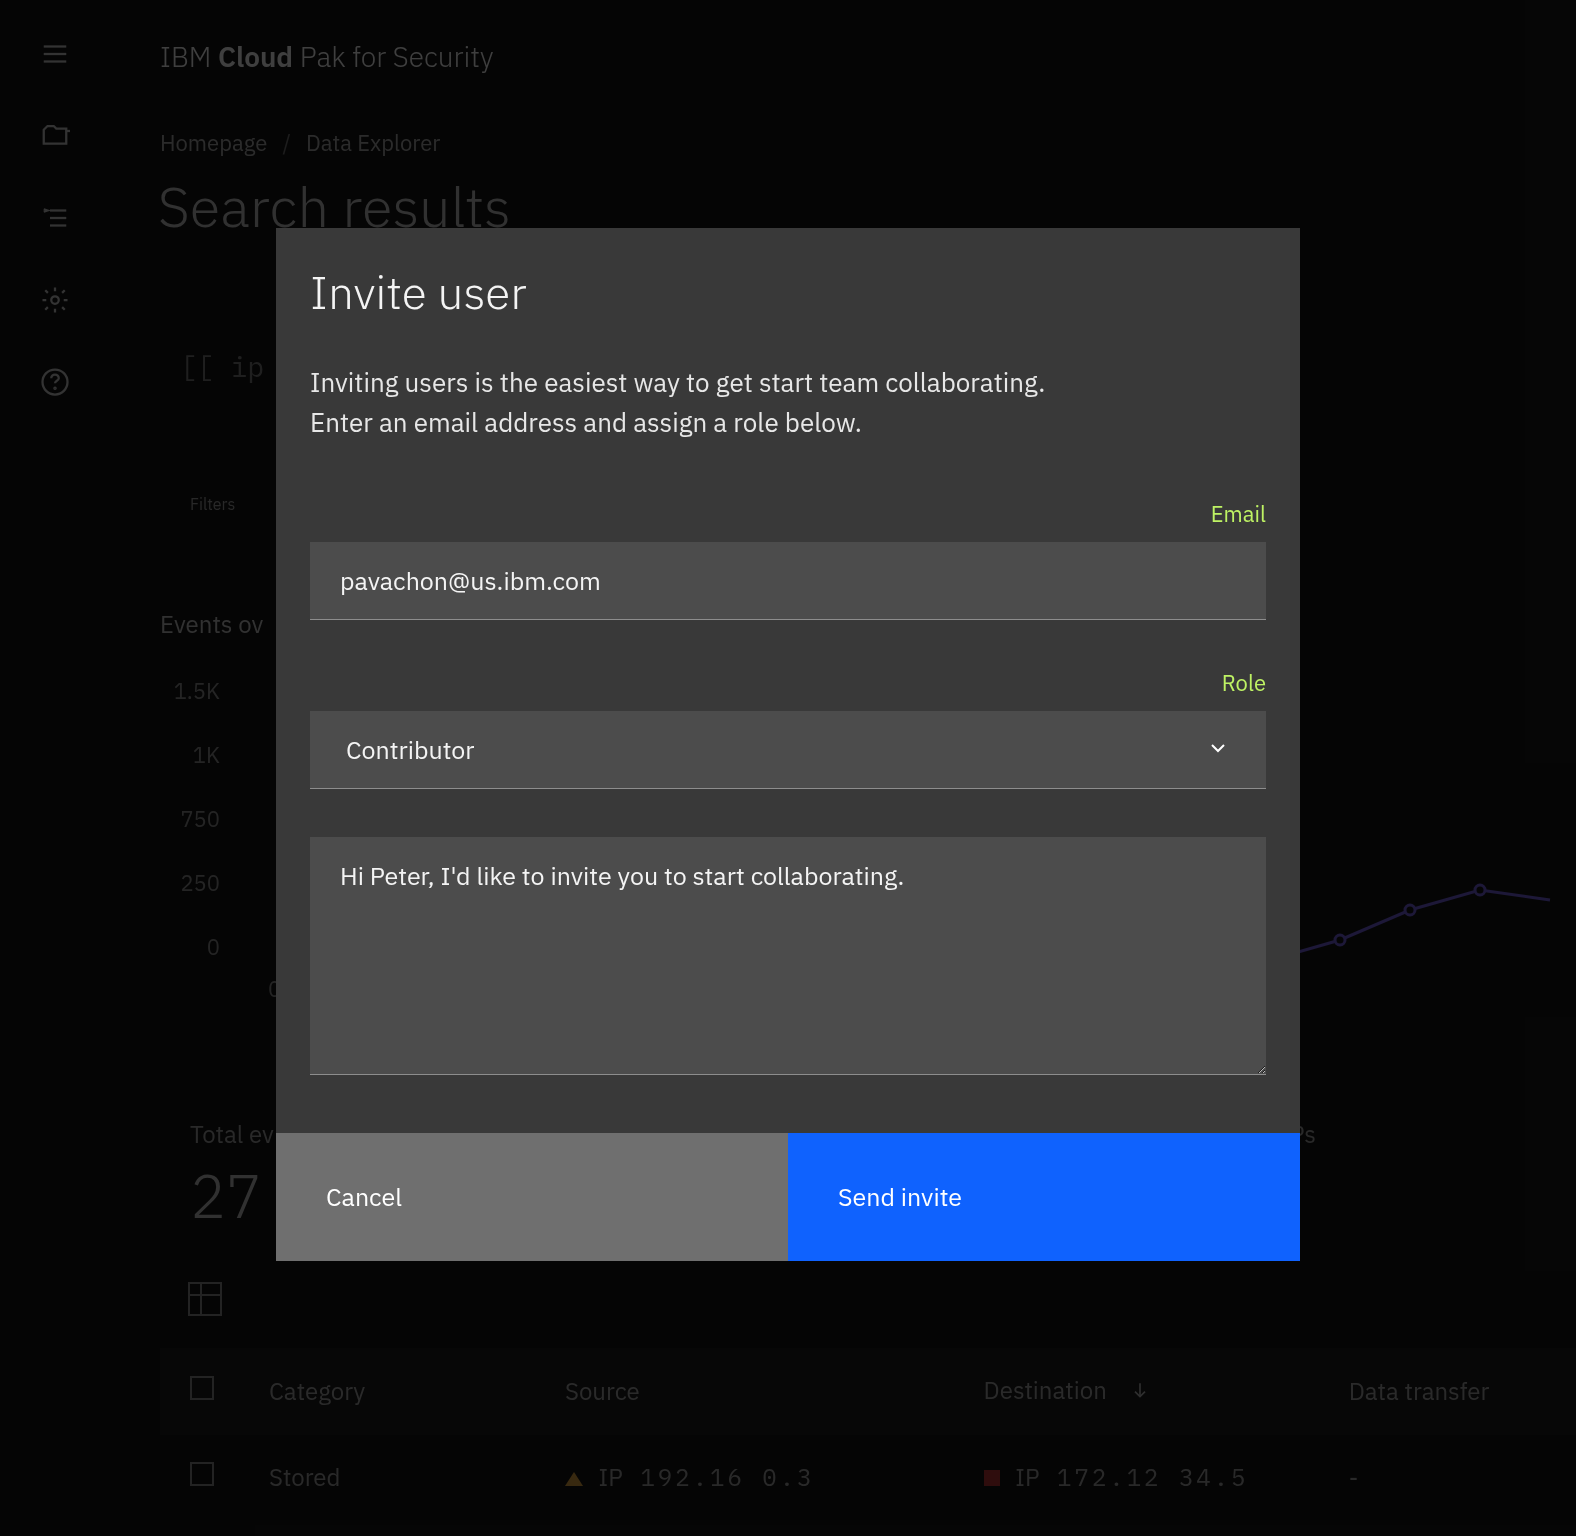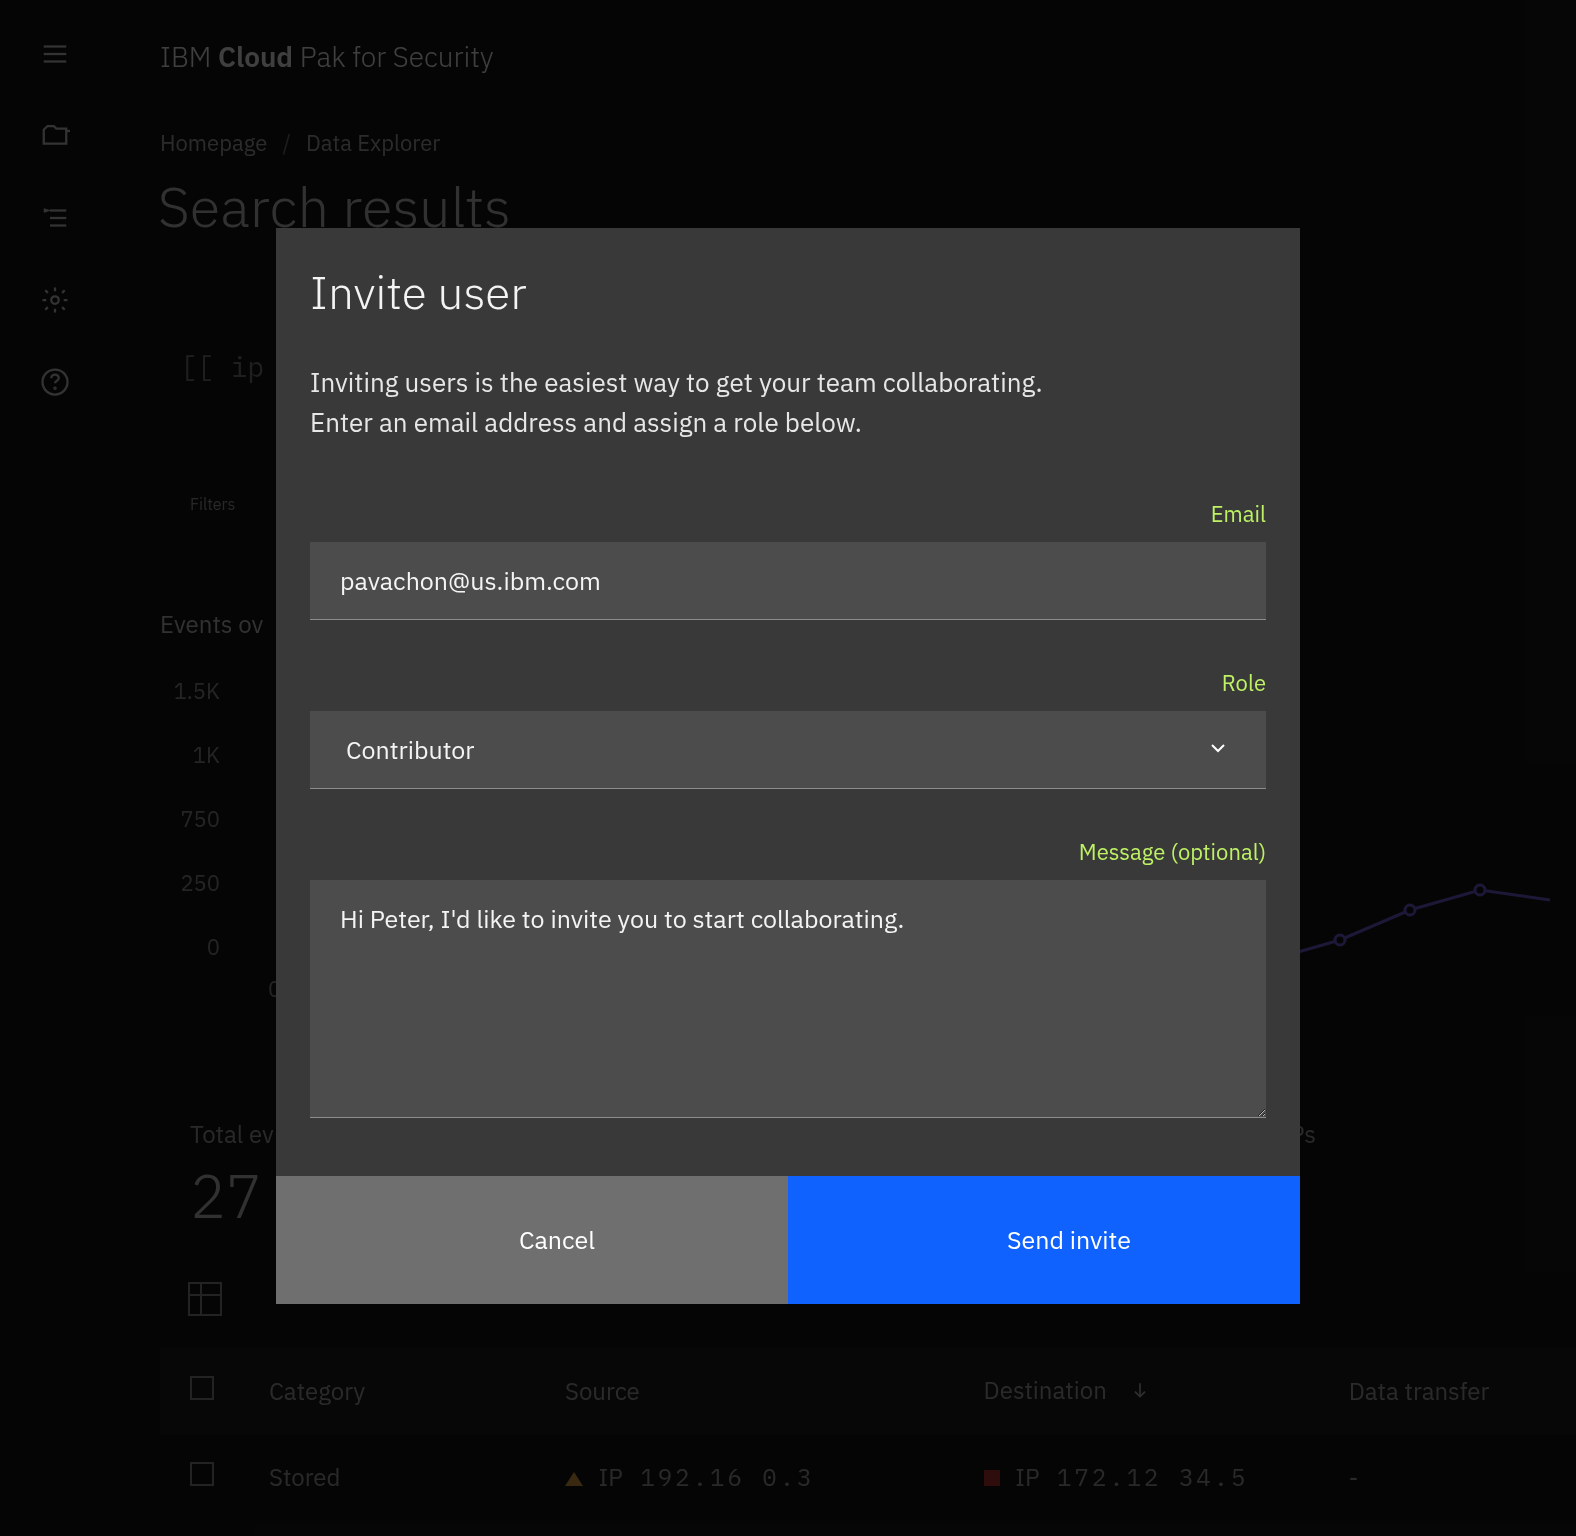--- a/index.html
+++ b/index.html
@@ -280,21 +280,21 @@
     outline: none;
   }
   .modal-footer {
     display: flex;
     height: 128px;
   }
   .btn {
     flex: 1;
     border: none;
     font-size: 25px;
-    text-align: center;
+    text-align: left;
     padding-left: 50px;
     cursor: pointer;
     font-family: inherit;
   }
   .btn-cancel { background: #6f6f6f; color: #fff; }
   .btn-primary { background: #0f62fe; color: #fff; }
 </style>
 </head>
 <body>
 
@@ -409,39 +409,38 @@
     <div class="col-data">-</div>
   </div>
 </div>
 
 <div class="dim"></div>
 
 <div class="modal">
   <div class="modal-body">
     <div class="modal-title">Invite user</div>
     <div class="modal-desc">
-      <span>Inviting users is the easiest way to get your team collaborating.</span><br>
+      <span>Inviting users is the easiest way to get start team collaborating.</span><br>
       <span>Enter an email address and assign a role below.</span>
     </div>
 
     <label class="field-label">Email</label>
     <input class="text-input" type="text" value="pavachon@us.ibm.com" style="">
 
     <label class="field-label">Role</label>
     <div class="select-wrap">
       <select class="select">
         <option>Contributor</option>
       </select>
       <span class="chevron">
         <svg viewBox="0 0 24 24">
             <polyline points="6 9 12 15 18 9"></polyline>
           </svg>
       </span>
     </div>
 
-    <label class="field-label">Message (optional)</label>
     <textarea class="textarea" style="">Hi Peter, I'd like to invite you to start collaborating.</textarea>
   </div>
   <div class="modal-footer">
     <button class="btn btn-cancel">Cancel</button>
     <button class="btn btn-primary">Send invite</button>
   </div>
 </div>
 
 </body></html>

